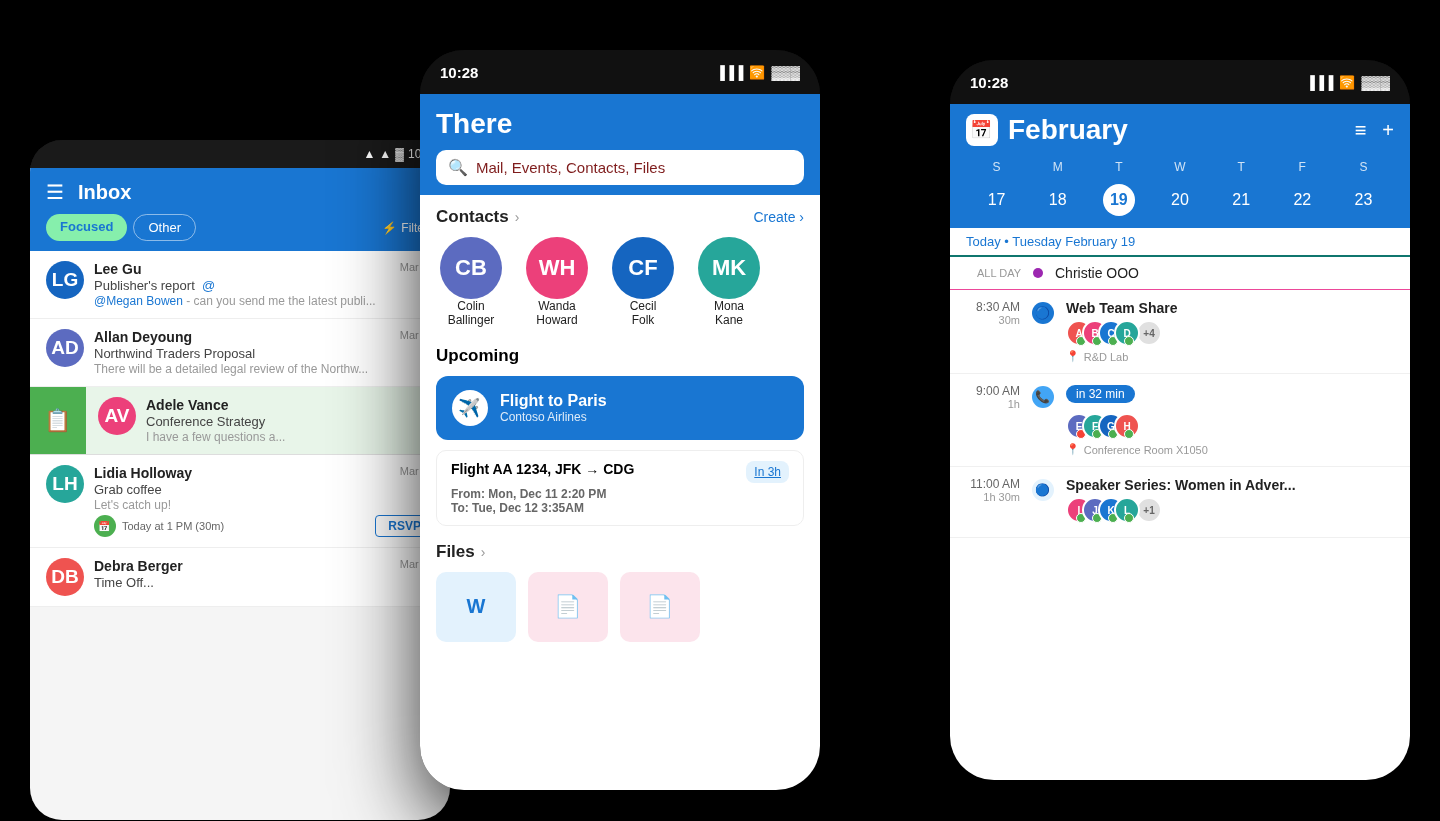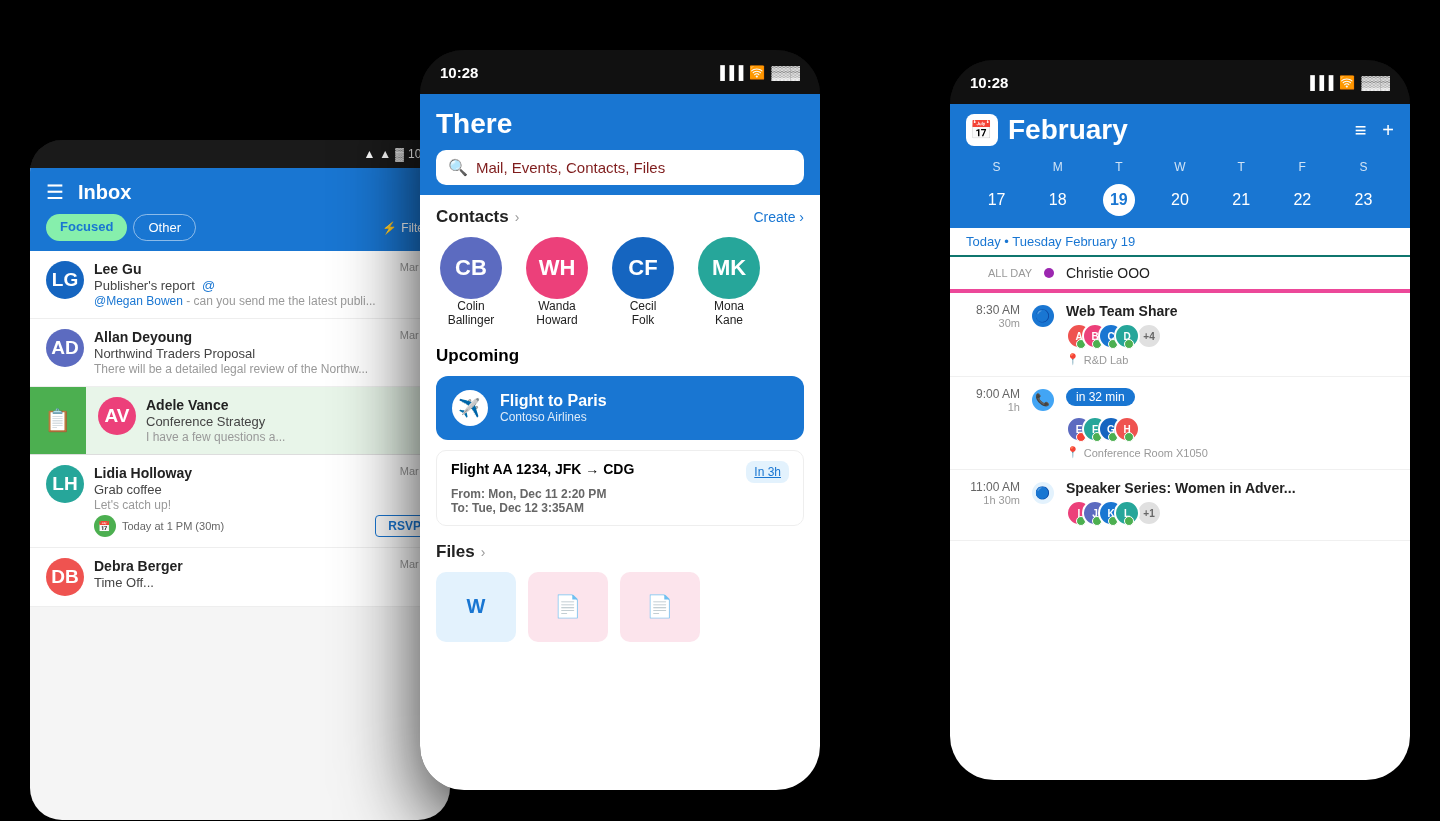--- a/index.html
+++ b/index.html
@@ -516,23 +516,23 @@
       font-size: 10px;
       color: #666;
       font-weight: 600;
       margin-left: 6px;
       flex-shrink: 0;
     }
     .cal-location { font-size: 11px; color: #999; display: flex; align-items: center; gap: 4px; margin-top: 4px; }
 
     .allday-row {
       display: flex;
-      padding: 8px 28px;
+      padding: 8px 17px;
       gap: 12px;
-      border-bottom: 4px solid #ec4899;
+      border-bottom: 1px solid #ec4899;
       align-items: center;
     }
     .allday-label { width: 54px; font-size: 11px; color: #999; text-align: right; flex-shrink: 0; }
     .allday-dot { width: 10px; height: 10px; border-radius: 50%; background: #9c27b0; flex-shrink: 0; }
     .allday-title { font-size: 14px; color: #222; }
 
     .time-badge {
       background: #1976d2;
       color: white;
       padding: 2px 10px;

